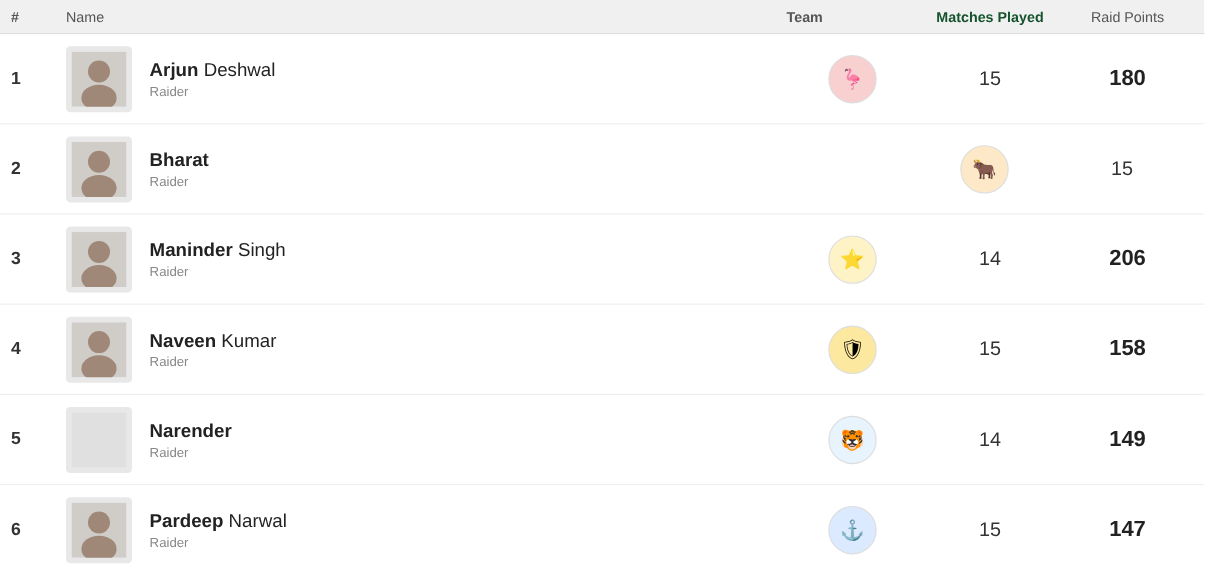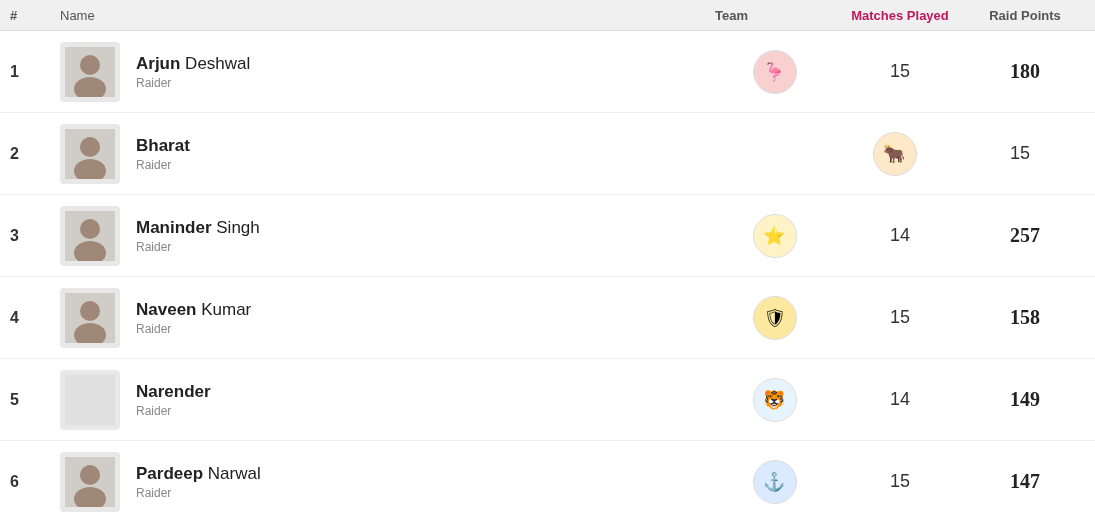--- a/index.html
+++ b/index.html
@@ -37,29 +37,29 @@
       width: 120px;
       text-align: left;
       font-size: 13px;
       color: #555;
       font-weight: bold;
     }
     .col-matches {
       width: 130px;
       text-align: center;
       font-size: 13px;
-      color: #be185d;
+      color: #14532d;
       font-weight: bold;
     }
     .col-points {
       width: 120px;
       text-align: center;
       font-size: 13px;
       color: #555;
-      font-weight: bold;
+      font-weight: normal;
     }
     .table-row {
       display: flex;
       align-items: center;
       padding: 8px 10px;
       border-bottom: 1px solid #eee;
       height: 82px;
     }
     .row-num {
       width: 50px;
@@ -128,21 +128,20 @@
       font-size: 18px;
       color: #333;
       font-weight: 500;
     }
     .row-points {
       width: 120px;
       text-align: center;
       font-size: 20px;
       color: #222;
       font-weight: bold;
-      font-family: Liberation Serif, serif;
     }
   </style>
 </head>
 <body>
 
 <div class="table-container">
 
   <div class="table-header">
     <div class="col-num">#</div>
     <div class="col-name">Name</div>
@@ -211,21 +210,21 @@
         <div class="player-name">
           <span class="bold-part">Maninder</span> Singh
         </div>
         <div class="player-role">Raider</div>
       </div>
     </div>
     <div class="row-team">
       <div class="team-logo" style="background:#fef3c7;">⭐</div>
     </div>
     <div class="row-matches">14</div>
-    <div class="row-points">257</div>
+    <div class="row-points">206</div>
   </div>
       <div class="table-row">
     <div class="row-num">4</div>
     <div class="row-player">
       <div class="player-avatar">
         <svg viewBox="0 0 50 50" xmlns="http://www.w3.org/2000/svg">
     <rect width="50" height="50" fill="#d0ccc8"></rect>
     <circle cx="25" cy="18" r="10" fill="#a08878"></circle>
     <ellipse cx="25" cy="42" rx="16" ry="12" fill="#a08878"></ellipse>
   </svg>

